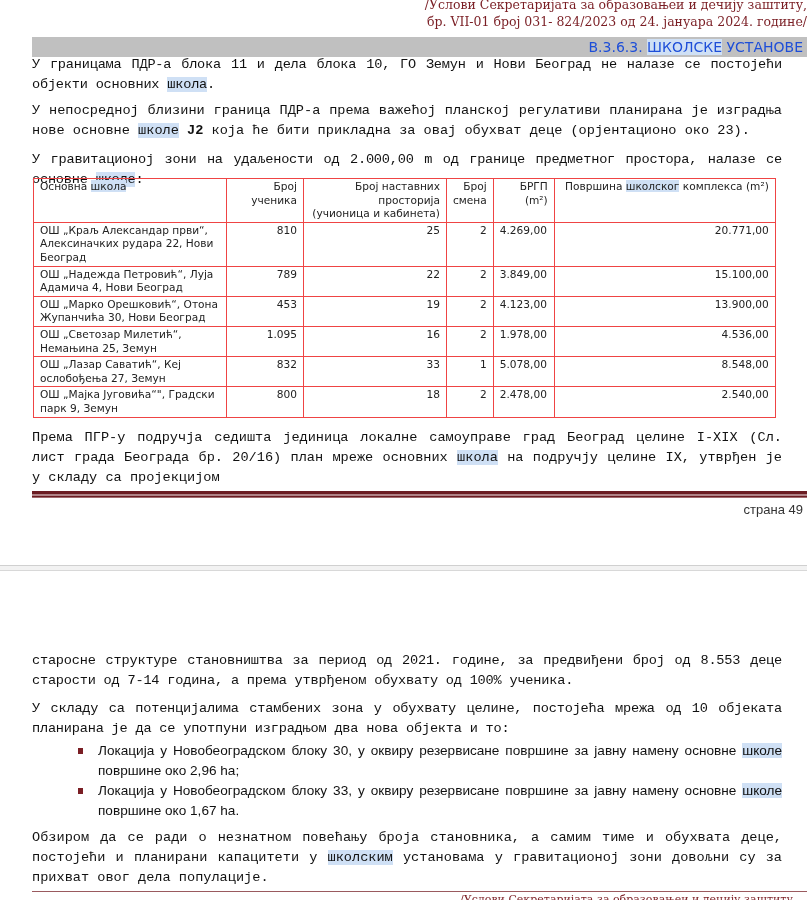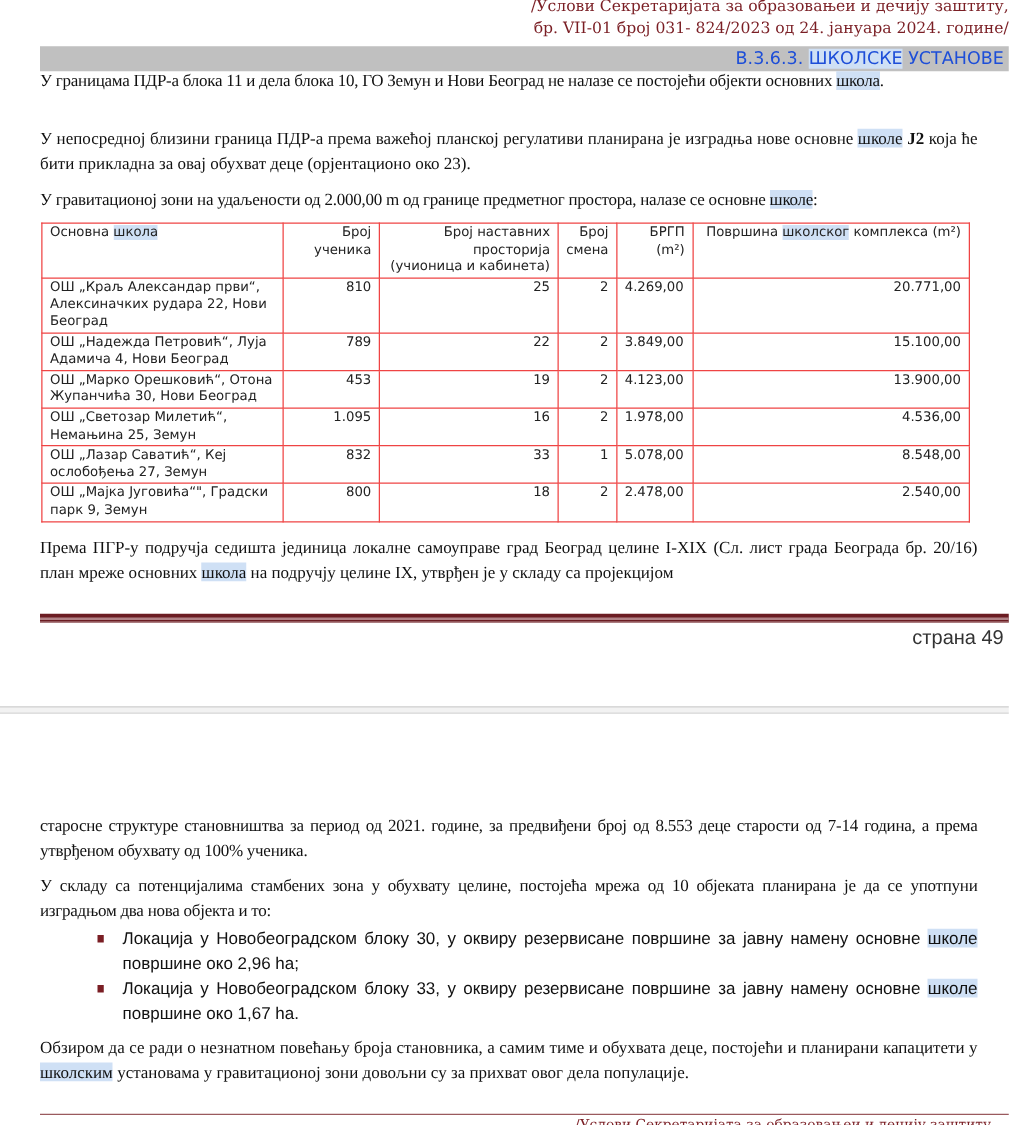--- a/index.html
+++ b/index.html
@@ -26,21 +26,21 @@
     }
     .section-title {
       position: absolute; right: 4px; top: 1px;
       font-size: 14px; line-height: 18px; color: #1d4ed8;
     }
     .hl { background: #cfe0f5; }
     .para {
       position: absolute; left: 32px; width: 750px;
       font-size: 13.6px; line-height: 20px;
       text-align: justify;
-      font-family: Liberation Serif, serif;
+      font-family: Liberation Mono, monospace;
     }
     .para.tight { letter-spacing: -0.2px; }
     .para b { font-weight: bold; }
 
     table.schools {
       position: absolute; left: 33px; top: 178px;
       border-collapse: collapse;
       font-family: "DejaVu Sans", sans-serif;
       font-size: 10.6px; line-height: 13.6px; color: #222;
     }
@@ -62,21 +62,21 @@
       position: absolute; left: 32px; top: 491px; width: 775px; height: 6px;
       background: #6b1c22; border-bottom: 1px solid #a06a6e;
     }
     .footer-rule::after {
       content: ""; position: absolute; left: 0; top: 3px; width: 100%; height: 2px;
       background: #b08286;
     }
     .page-number {
       position: absolute; right: 4px; top: 502px;
       font-family: "Liberation Sans", sans-serif;
-      font-size: 16px; color: #333;
+      font-size: 13px; color: #333;
     }
     .page-gap {
       position: absolute; left: 0; top: 565px; width: 807px; height: 4px;
       border-top: 1px solid #d0d0d0; border-bottom: 1px solid #d8d8d8;
       background: #f2f2f2;
     }
 
     .bullets {
       position: absolute; left: 78px; top: 741px; width: 704px;
       margin: 0; padding: 0; list-style: none;

